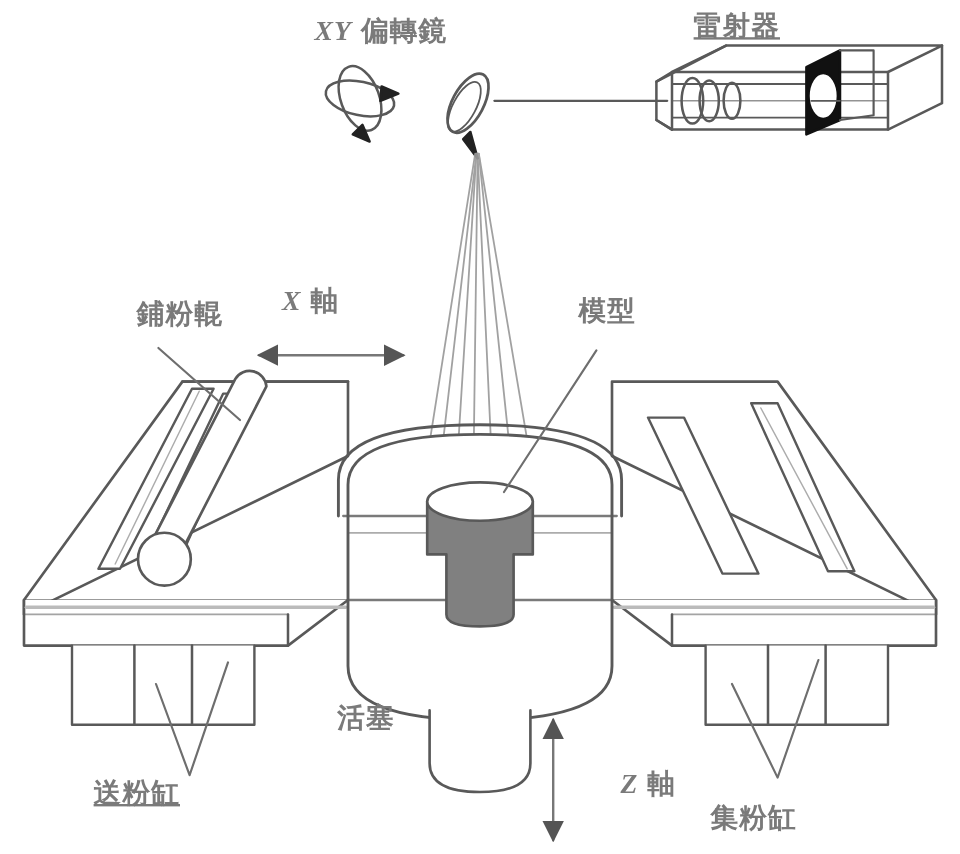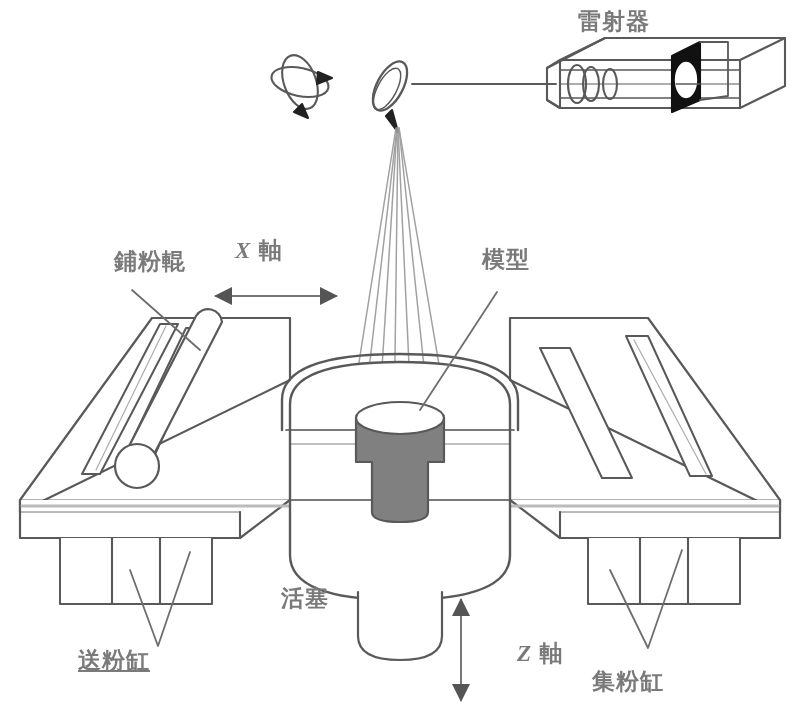--- a/index.html
+++ b/index.html
@@ -163,22 +163,26 @@
       <g>
         <path d="M216,296 L336,296" stroke="#777" stroke-width="2" marker-start="url(#ahr)" marker-end="url(#ah)"></path>
       </g>
       <g>
         <path d="M461,600 L461,700" stroke="#777" stroke-width="2" marker-start="url(#ahr)" marker-end="url(#ah)"></path>
       </g>
 
     </g>
   </svg>
 
-
-  <div class="lbl" style="left:578px;top:6px;">雷射器</div>
+  <div class="lbl" style="left:262px;top:10px;">
+    <span class="lbl-it">XY</span>
+    <span>偏轉鏡</span>
+  </div>
+
+  <div class="lbl" style="left:578px;top:6px;text-decoration:underline;">雷射器</div>
 
   <div class="lbl" style="left:78px;top:246px;margin-left:36px;">鋪粉輥</div>
 
   <div class="lbl" style="left:235px;top:235px;">
     <span class="lbl-it">X</span>&nbsp;<span>軸</span>
   </div>
 
   <div class="lbl" style="left:482px;top:244px;">模型</div>
 
   <div class="lbl" style="left:281px;top:583px;">活塞</div>

